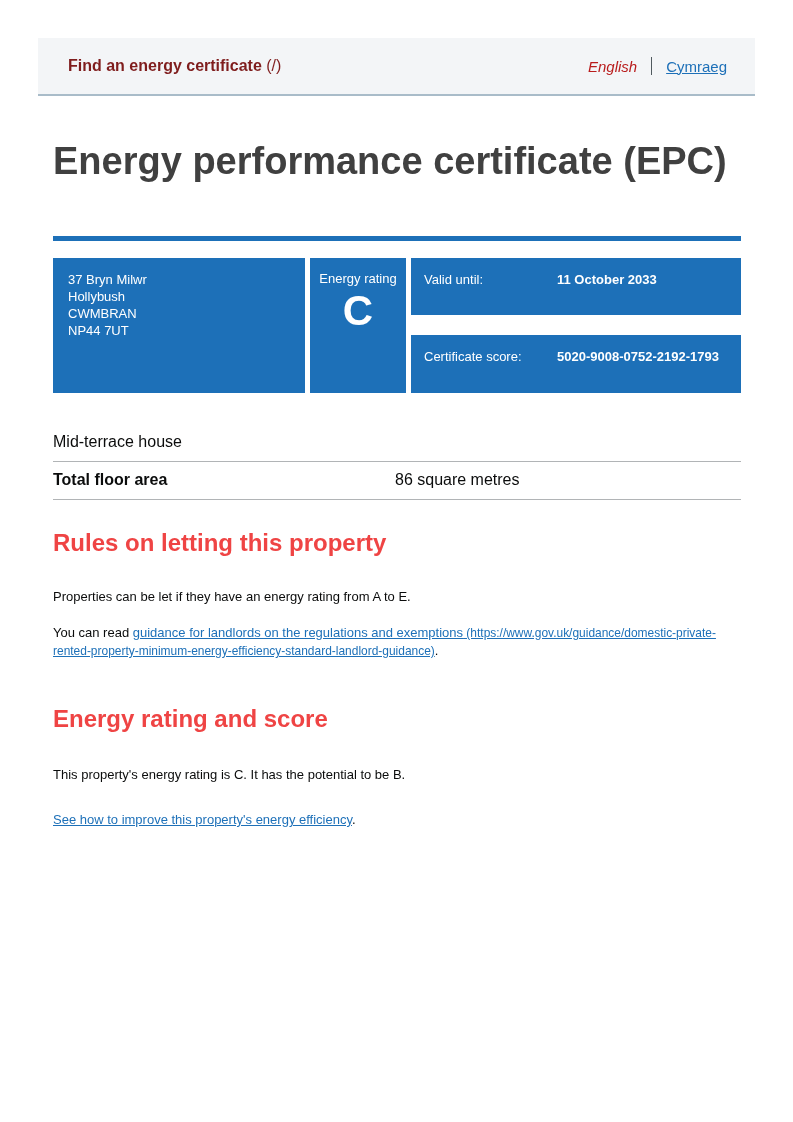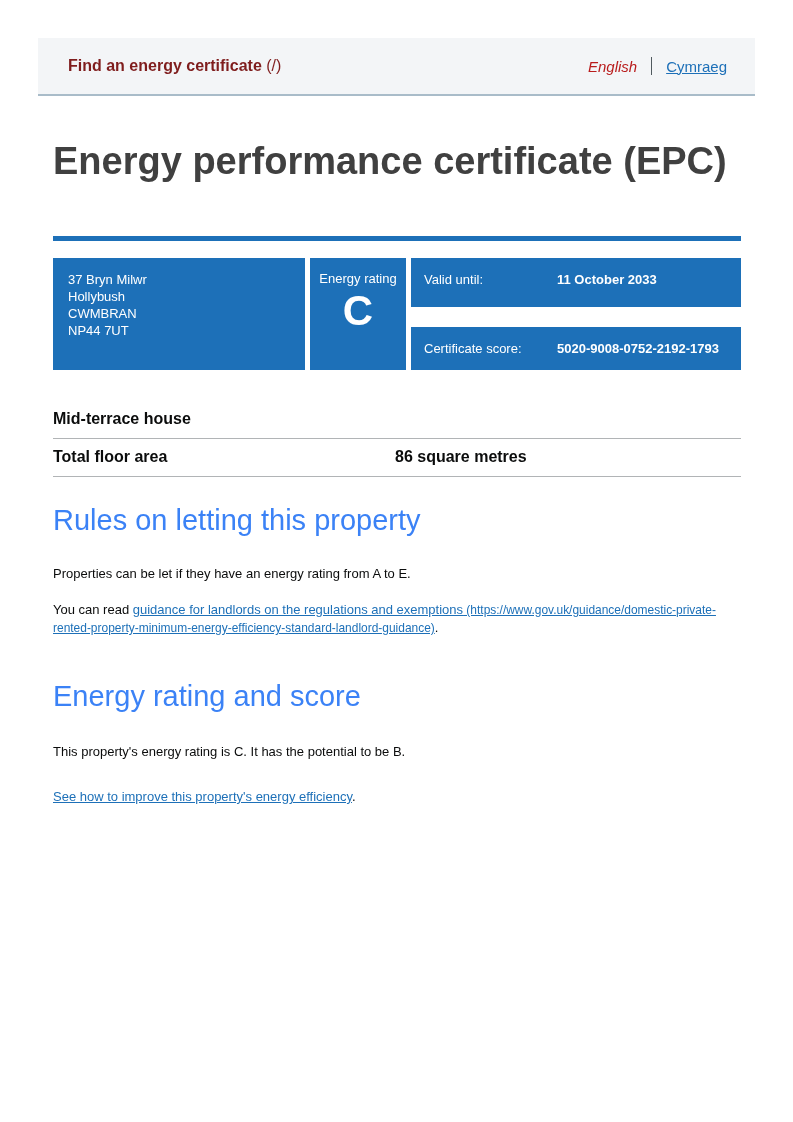--- a/index.html
+++ b/index.html
@@ -69,21 +69,21 @@
     margin-top: 50px;
     height: 5px;
     background: #1d70b8;
   }
 
   
   .summary-box {
     margin-top: 17px;
     display: flex;
     gap: 5px;
-    height: 112px;
+    height: 135px;
   }
   .summary-box .cell { background: #1d70b8; color: #ffffff; }
   .cell-address {
     width: 252px;
     padding: 13px 15px;
     font-size: 13px;
     line-height: 17px;
   }
   .cell-rating {
     width: 96px;
@@ -121,28 +121,28 @@
   .details-table { margin-top: 31px; }
   .details-row {
     display: flex;
     align-items: baseline;
     padding: 8px 0 10px;
     border-bottom: 1px solid #b1b4b6;
     font-size: 16px;
     line-height: 19px;
   }
   .details-row .d-label { font-weight: bold; width: 342px; flex: 0 0 342px; }
-  .details-row .d-value { font-weight: bold; }
+  .details-row .d-value { font-weight: normal; }
 
   
   h2.section-heading {
-    font-size: 29px;
+    font-size: 24px;
     line-height: 36px;
-    font-weight: normal;
-    color: #3b82f6;
+    font-weight: bold;
+    color: #ef4444;
   }
   .heading-letting { margin-top: 25px; }
   .heading-rating  { margin-top: 41px; }
   p.body-text {
     font-size: 13px;
     line-height: 17px;
     color: #0b0c0c;
   }
   .p-letting-1 { margin-top: 27px; }
   .p-letting-2 { margin-top: 19px; }

